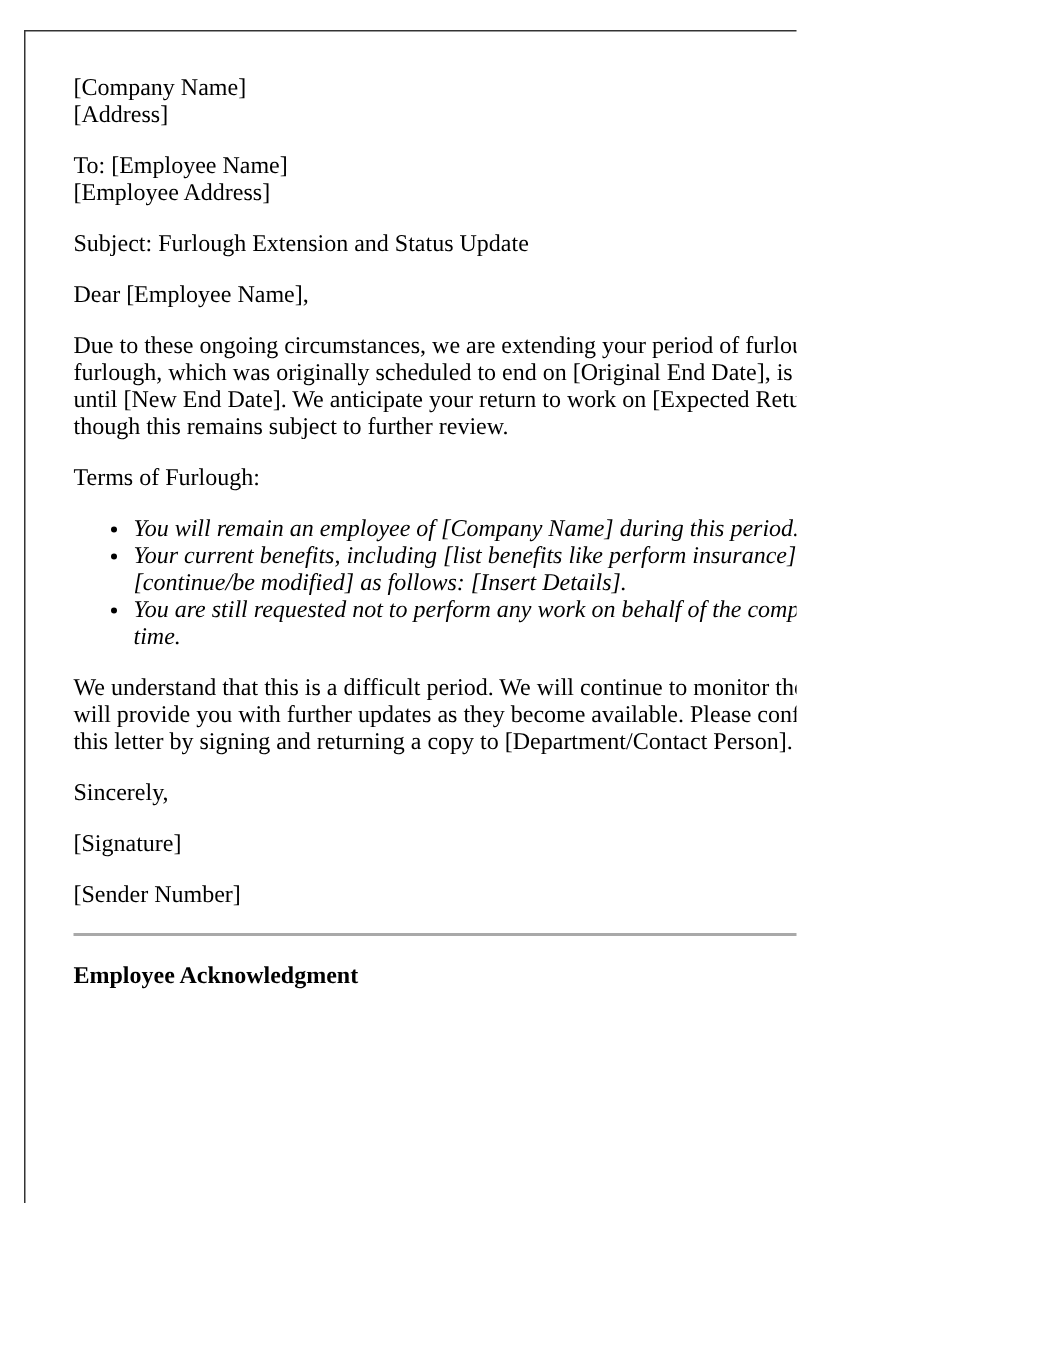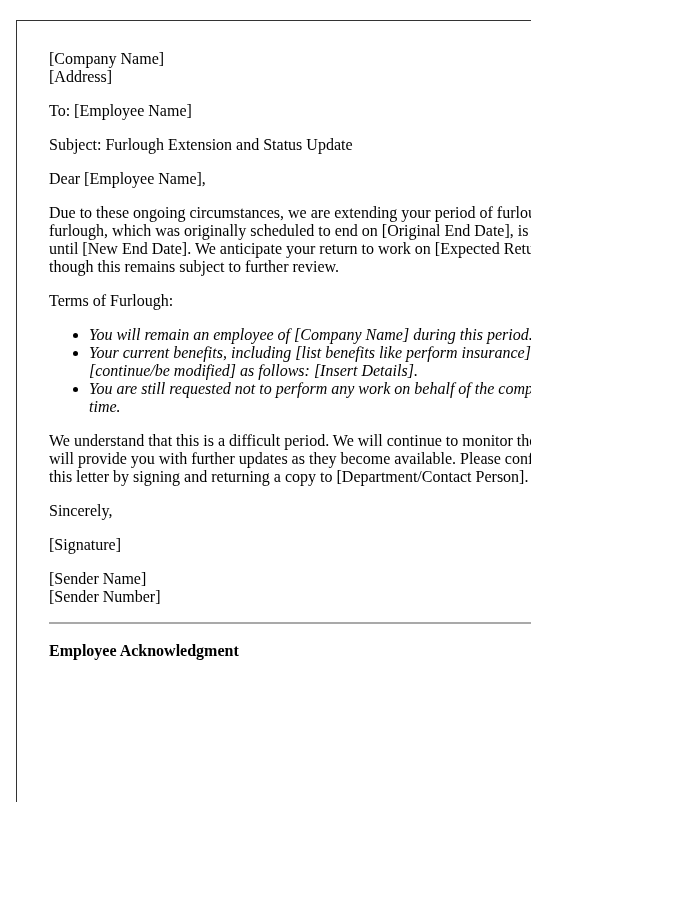--- a/index.html
+++ b/index.html
@@ -69,20 +69,21 @@
 <div class="page-clip">
   <div class="letter">
 
     <p>
       <span class="block-line">[Company Name]</span>
       <span class="block-line">[Address]</span>
     </p>
 
     <p>
       <span class="block-line">To: [Employee Name]</span>
+      <span class="block-line">[Employee Address]</span>
     </p>
 
     <p class="bold">Subject: Furlough Extension and Status Update</p>
 
     <p>Dear [Employee Name],</p>
 
 
     <p>Due to these ongoing circumstances, we are extending your period of furlough. Your furlough, which was originally scheduled to end on [Original End Date], is now extended until [New End Date]. We anticipate your return to work on [Expected Return Date], though this remains subject to further review.</p>
 
     <p class="bold">Terms of Furlough:</p>
@@ -94,21 +95,20 @@
     </ul>
 
     <p>We understand that this is a difficult period. We will continue to monitor the situation and will provide you with further updates as they become available. Please confirm receipt of this letter by signing and returning a copy to [Department/Contact Person].</p>
 
 
     <p>Sincerely,</p>
 
     <p>[Signature]</p>
 
     <p>
-      <span class="block-line">[Sender Name]</span>
       <span class="block-line">[Sender Number]</span>
     </p>
 
     <hr class="sep">
 
     <p class="ack-heading">Employee Acknowledgment</p>
 
   </div>
 </div>
 

